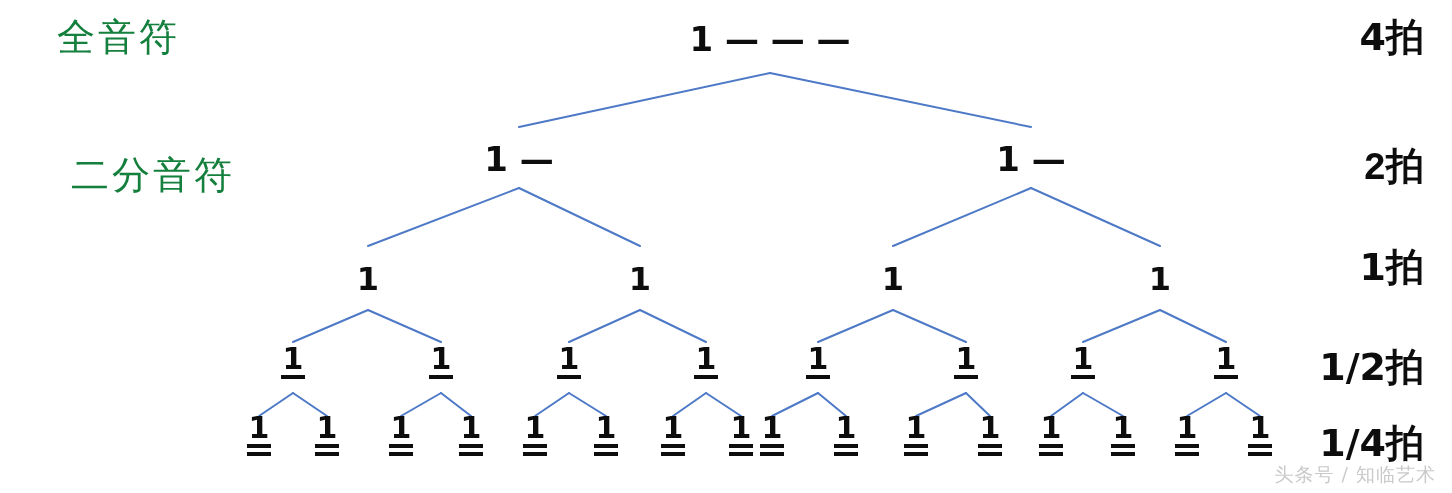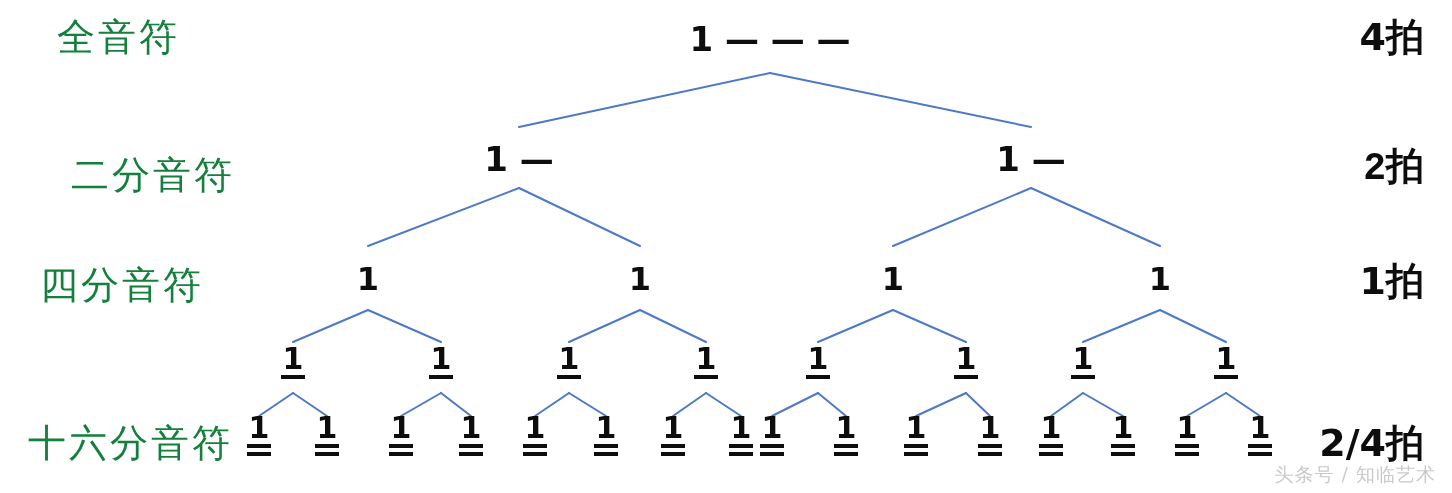--- a/index.html
+++ b/index.html
@@ -74,34 +74,34 @@
       <span class="digit">1 — — —</span>
     </div>
     <div class="row-label" style="left: 40px; top: 156px; margin-left: 31px;">二分音符</div>
     <div class="beat-label" style="top: 150px; font-family: Liberation Mono, monospace;">2拍</div>
     <div class="note" style="left: 519px; top: 146px; font-size: 34px;">
       <span class="digit">1 —</span>
     </div>
     <div class="note" style="left: 1031px; top: 146px; font-size: 34px;">
       <span class="digit">1 —</span>
     </div>
-    <div class="row-label" style="left: 40px; top: 266px;">四分音符</div>
-    <div class="beat-label" style="top: 262px;">1拍</div>
+    <div class="beat-label" style="top: 248px;">1拍</div>
     <div class="note" style="left: 368px; top: 267px; font-size: 32px;">
       <span class="digit">1</span>
     </div>
     <div class="note" style="left: 640px; top: 267px; font-size: 32px;">
       <span class="digit">1</span>
     </div>
     <div class="note" style="left: 893px; top: 267px; font-size: 32px;">
       <span class="digit">1</span>
     </div>
     <div class="note" style="left: 1160px; top: 267px; font-size: 32px;">
       <span class="digit">1</span>
     </div>
+    <div class="beat-label" style="top: 348px;">1/2拍</div>
     <div class="note" style="left: 293px; top: 347px; font-size: 30px;">
       <span class="digit">1</span>
       <div class="bar"></div>
     </div>
     <div class="note" style="left: 441px; top: 347px; font-size: 30px;">
       <span class="digit">1</span>
       <div class="bar"></div>
     </div>
     <div class="note" style="left: 569px; top: 347px; font-size: 30px;">
       <span class="digit">1</span>
@@ -120,22 +120,21 @@
       <div class="bar"></div>
     </div>
     <div class="note" style="left: 1083px; top: 347px; font-size: 30px;">
       <span class="digit">1</span>
       <div class="bar"></div>
     </div>
     <div class="note" style="left: 1226px; top: 347px; font-size: 30px;">
       <span class="digit">1</span>
       <div class="bar"></div>
     </div>
-    <div class="row-label" style="left: 28px; top: 424px;">十六分音符</div>
-    <div class="beat-label" style="top: 424px;">2/4拍</div>
+    <div class="beat-label" style="top: 424px;">1/4拍</div>
     <div class="note" style="left: 259px; top: 416px; font-size: 30px;">
       <span class="digit">1</span>
       <div class="bar"></div>
       <div class="bar"></div>
     </div>
     <div class="note" style="left: 327px; top: 416px; font-size: 30px;">
       <span class="digit">1</span>
       <div class="bar"></div>
       <div class="bar"></div>
     </div>

